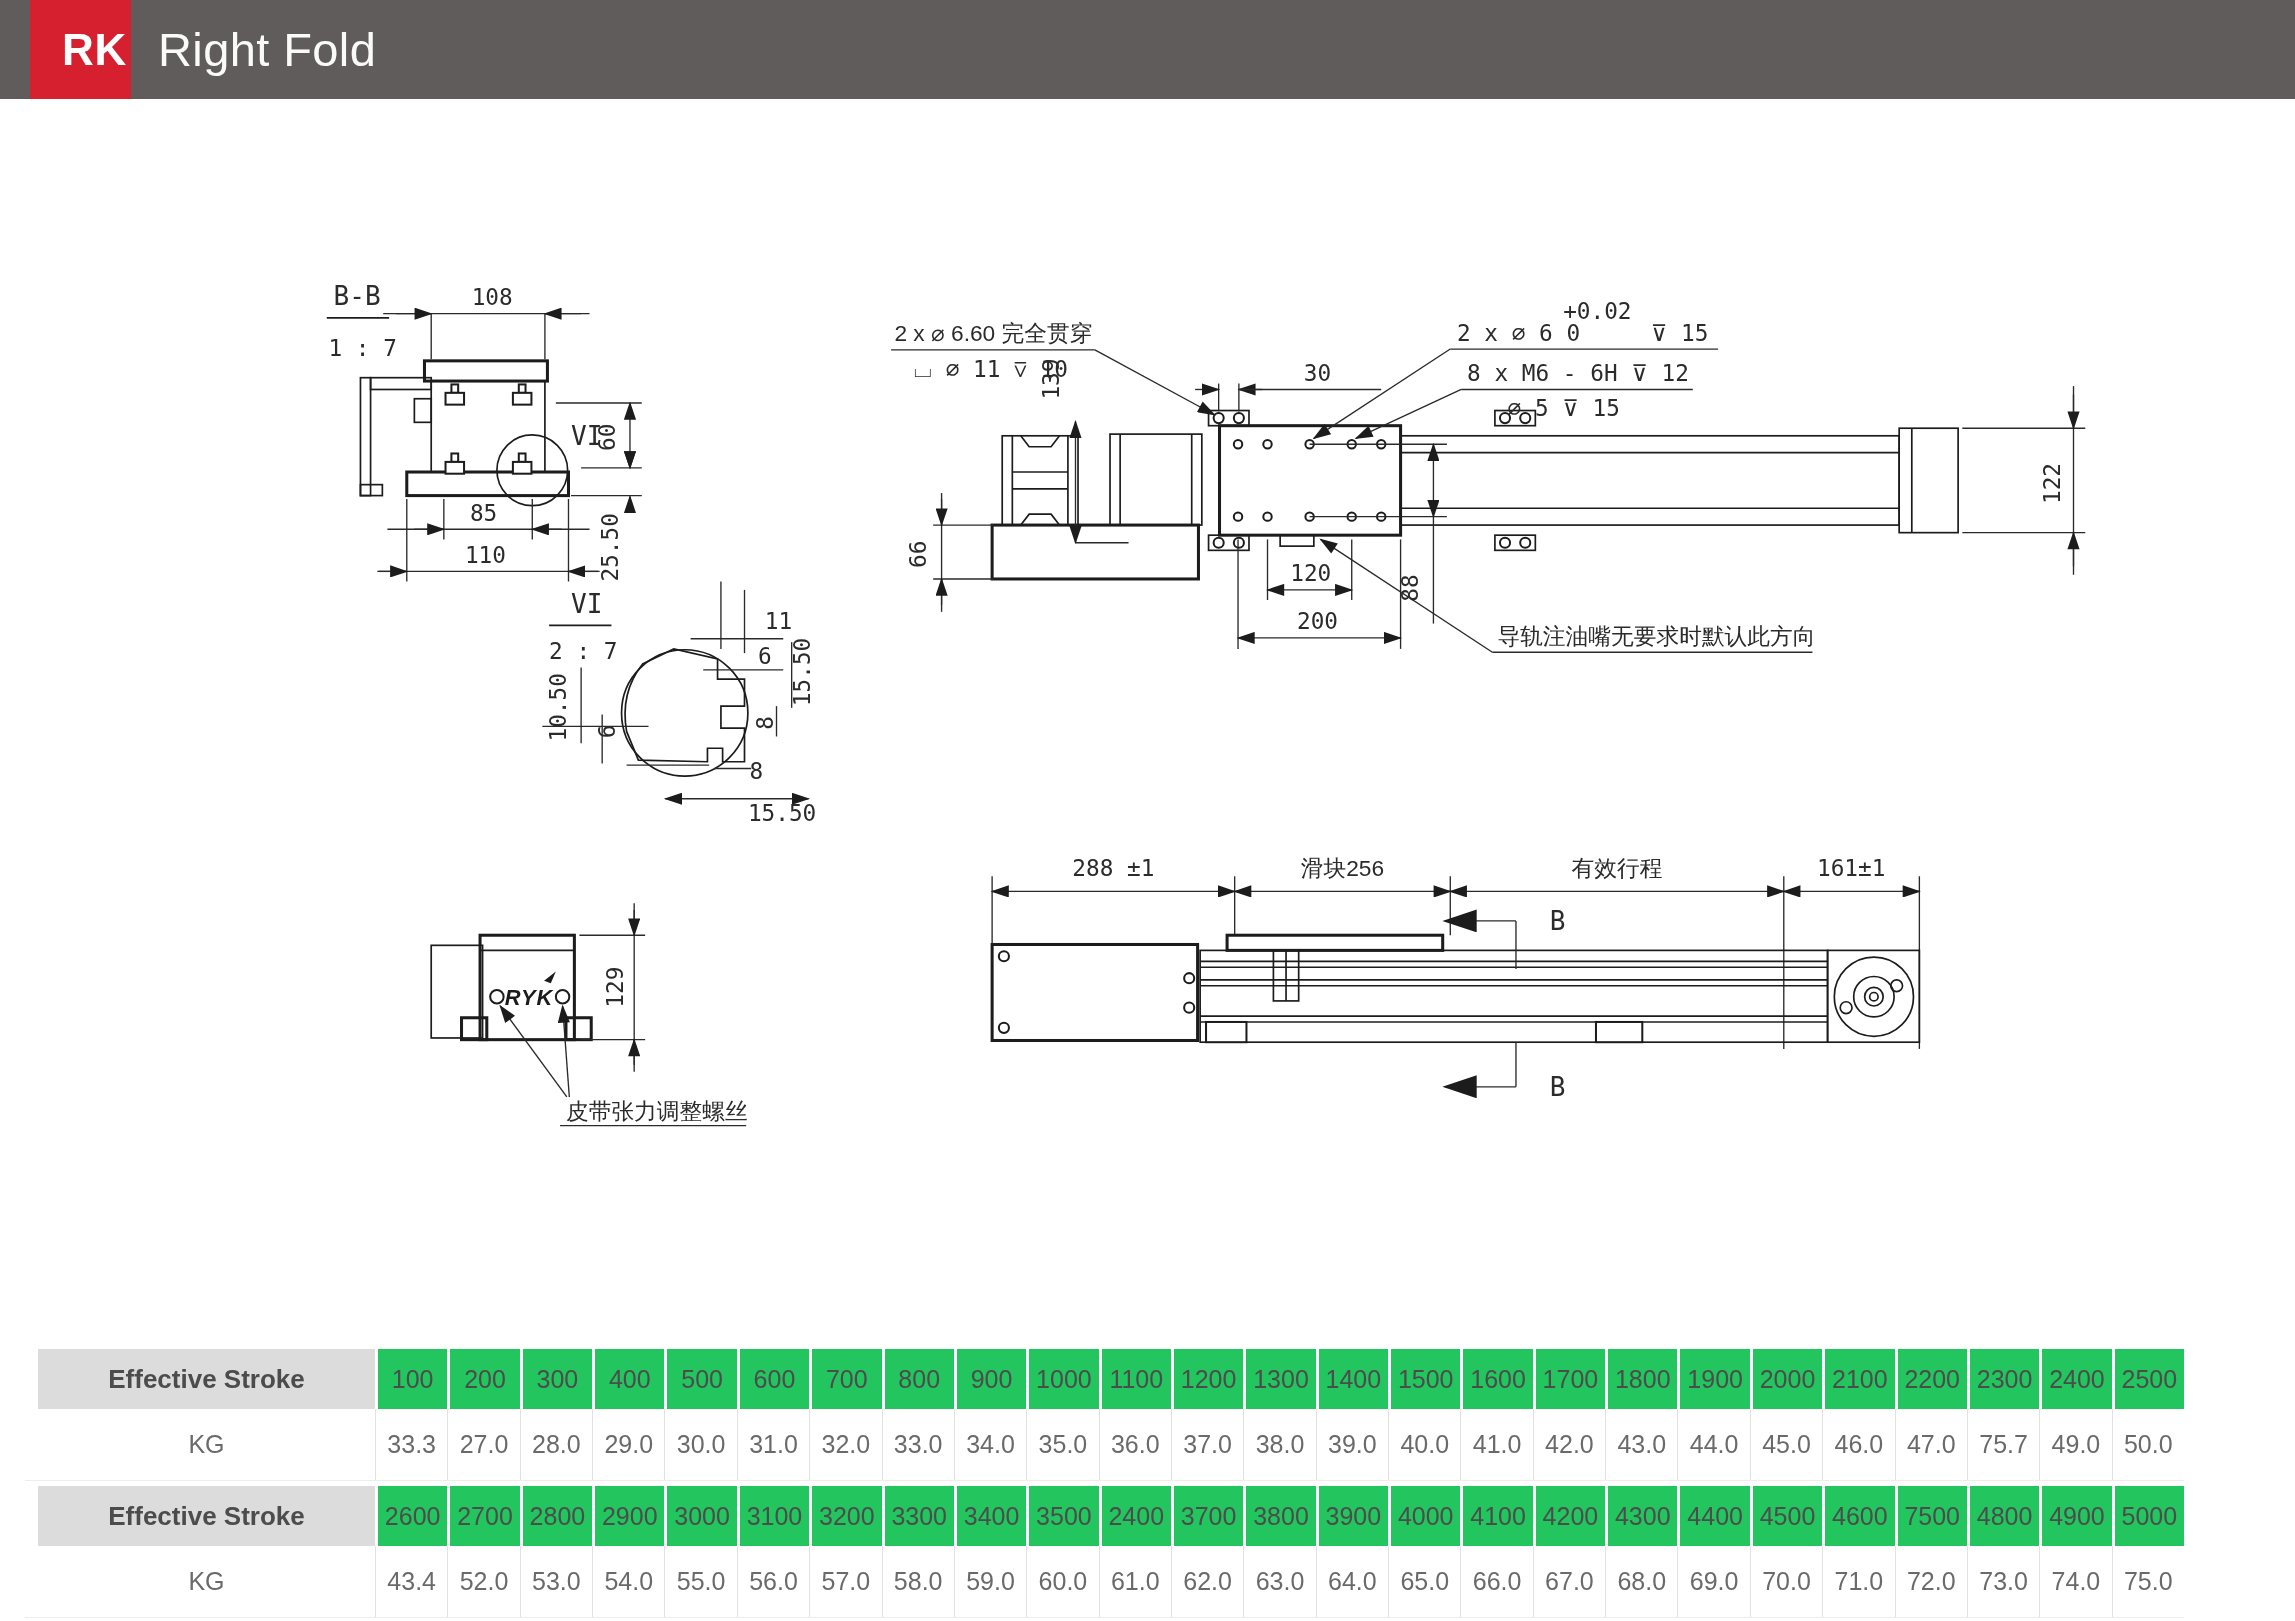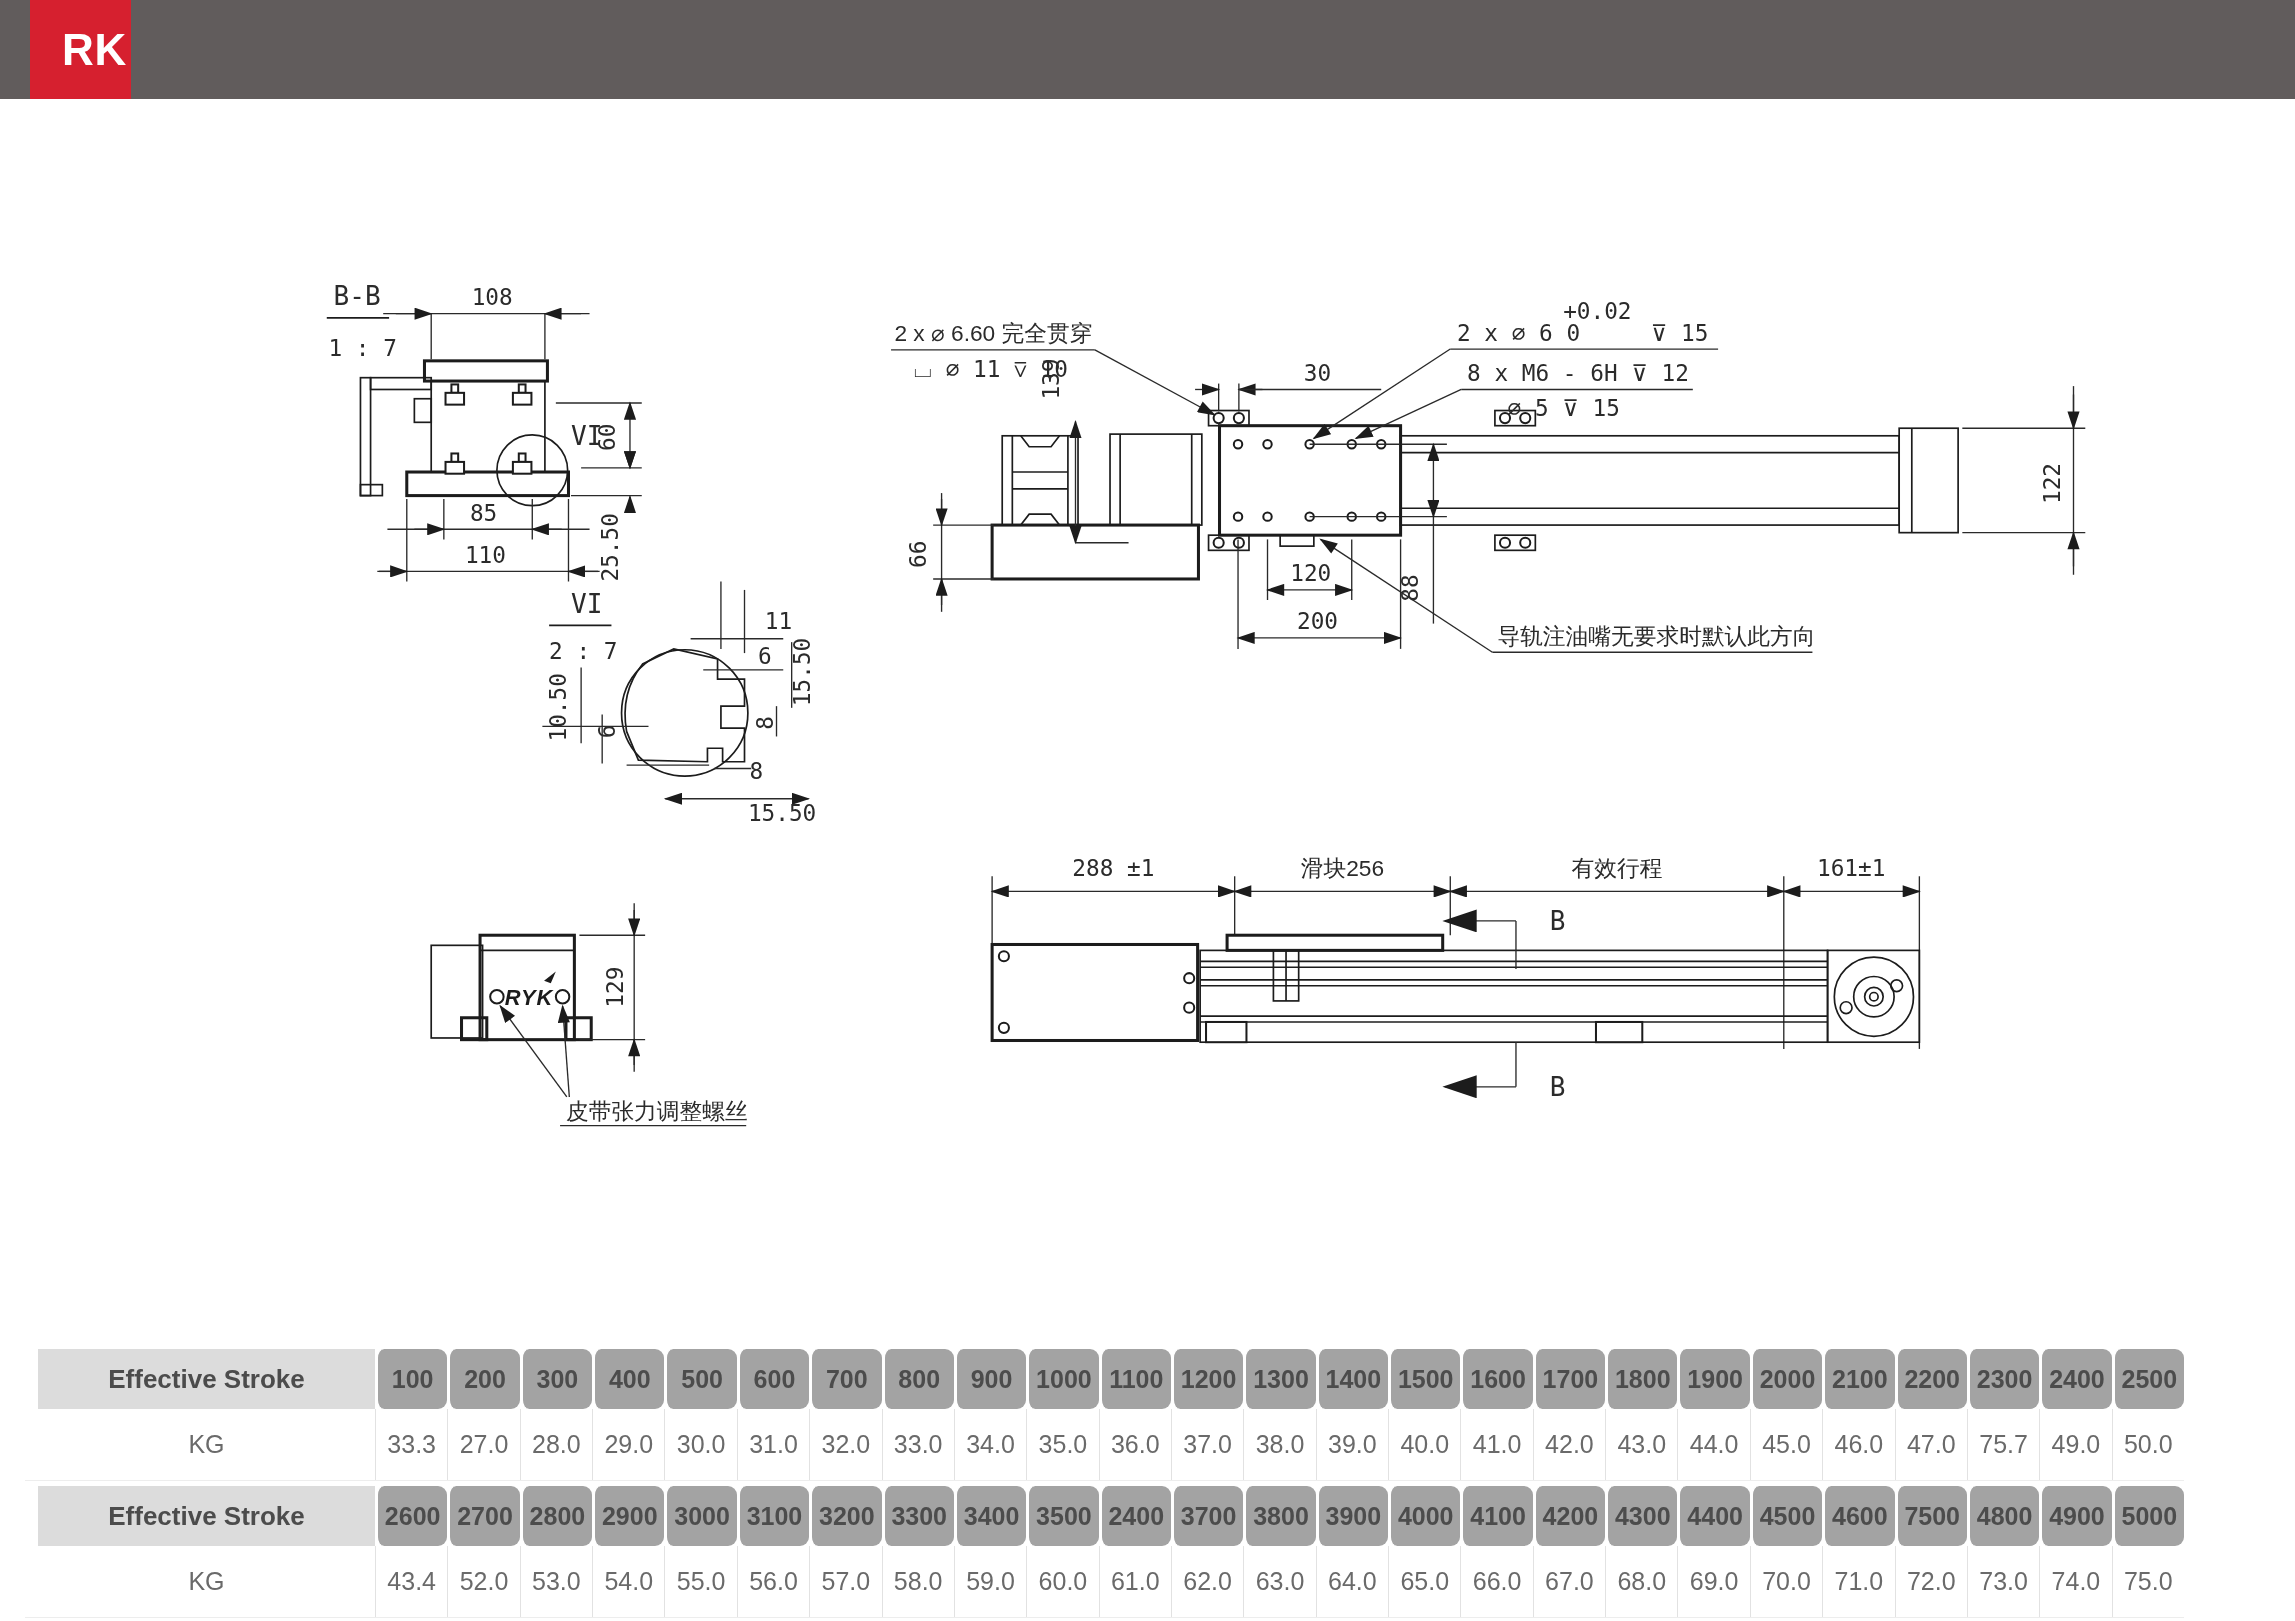--- a/index.html
+++ b/index.html
@@ -32,32 +32,33 @@
   text.brand { font-family:"Liberation Sans",sans-serif; font-size:26px; font-weight:bold; font-style:italic; fill:#1c1c1c; letter-spacing:1px; }
   
   .tbl { position:absolute; left:25px; top:1349px; width:2159px; }
   .t-row { display:flex; width:100%;padding-left:13px; }
   .t-row.head { height:60px; }
   .t-row.vals { height:72px; border-bottom:1.7px solid #ededed; }
   .t-gap { height:5px; }
   .t-label { flex:0 0 337px; display:flex; align-items:center; justify-content:center; }
   .head .t-label { background:#dcdcdc; font-weight:bold; font-size:26px; color:#4c4c4c; }
   .vals .t-label { background:#ffffff; font-size:25px; color:#6a6a6a; }
-  .head .cell { flex:1 1 0; background:#a3a3a3; border-left:3.4px solid #ffffff;
+  .head .cell { flex:1 1 0; background:#22c55e; border-left:3.4px solid #ffffff;
     display:flex; align-items:center; justify-content:center;
-    font-weight:bold; font-size:25px; color:#4c4c4c;border-radius:9px; }
+    font-weight:normal; font-size:25px; color:#4c4c4c; }
   .vals .cell { flex:1 1 0; background:#ffffff; border-left:0.8px solid #e2e2e2;
     display:flex; align-items:center; justify-content:center;
     font-size:25px; color:#6a6a6a; }
 </style>
 </head>
 <body>
 
 <div class="hdr">
   <div class="hdr-logo">RK</div>
+  <div class="hdr-title">Right Fold</div>
 </div>
 
 <svg class="draw" viewBox="0 0 2725 1925">
   <defs>
     <marker id="ar" viewBox="0 0 12 8" refX="11" refY="4" markerWidth="14" markerHeight="9" orient="auto-start-reverse">
       <path d="M0,0 L12,4 L0,8 z" fill="#1c1c1c"></path>
     </marker>
     <marker id="arb" viewBox="0 0 12 8" refX="11" refY="4" markerWidth="26" markerHeight="17" orient="auto-start-reverse">
       <path d="M0,0 L12,4 L0,8 z" fill="#1c1c1c"></path>
     </marker>

